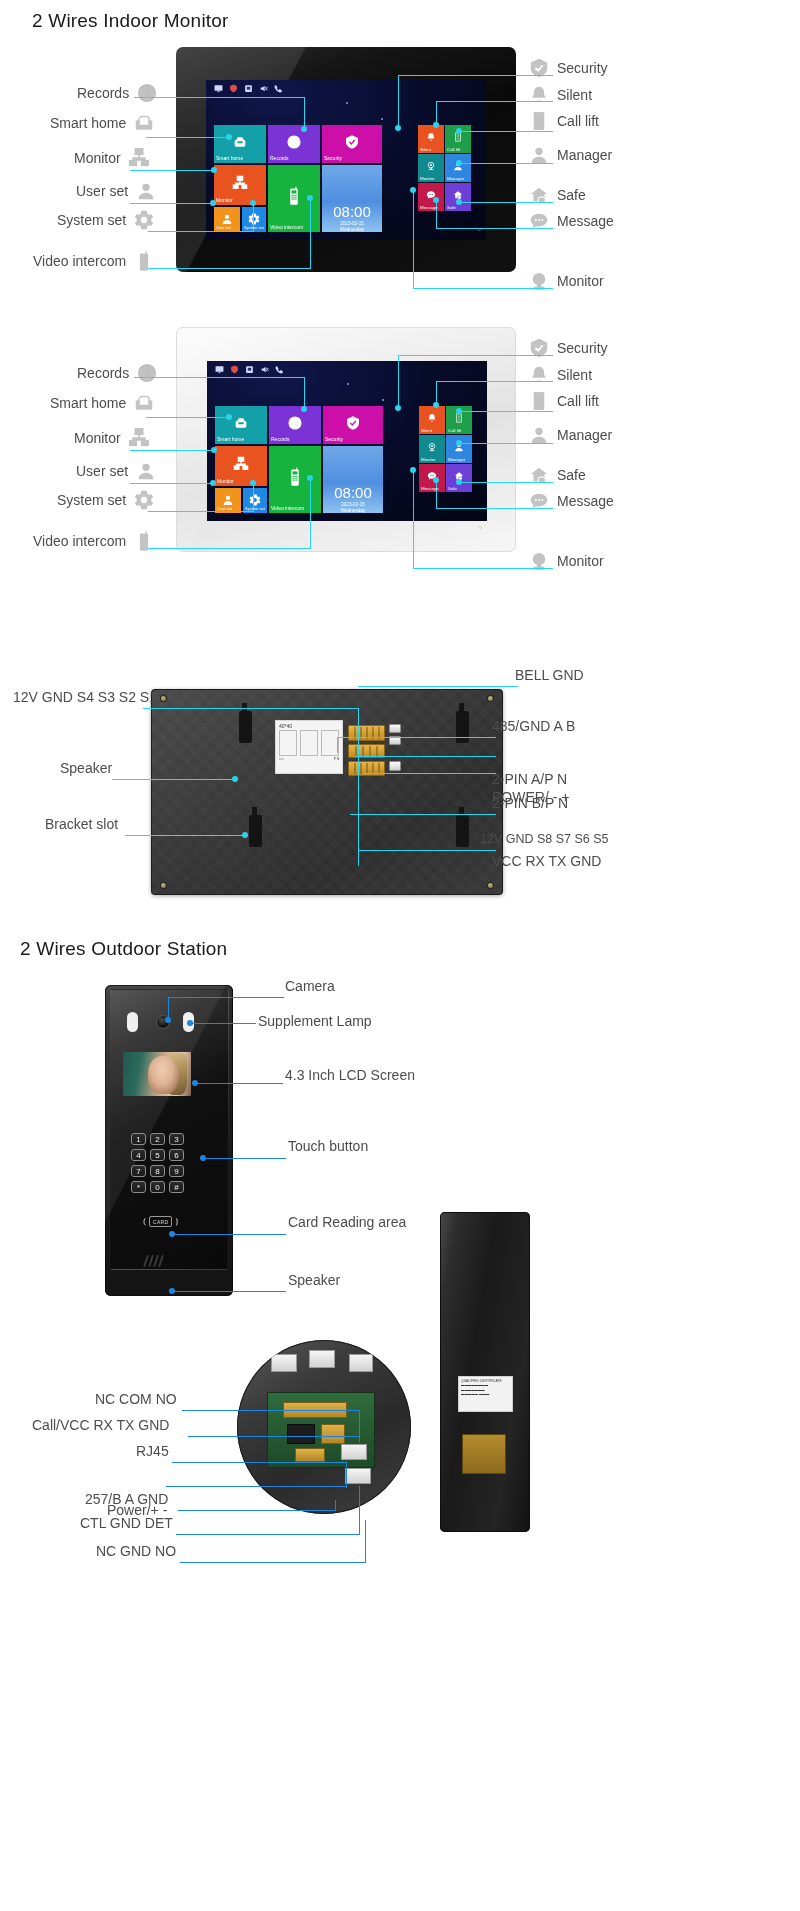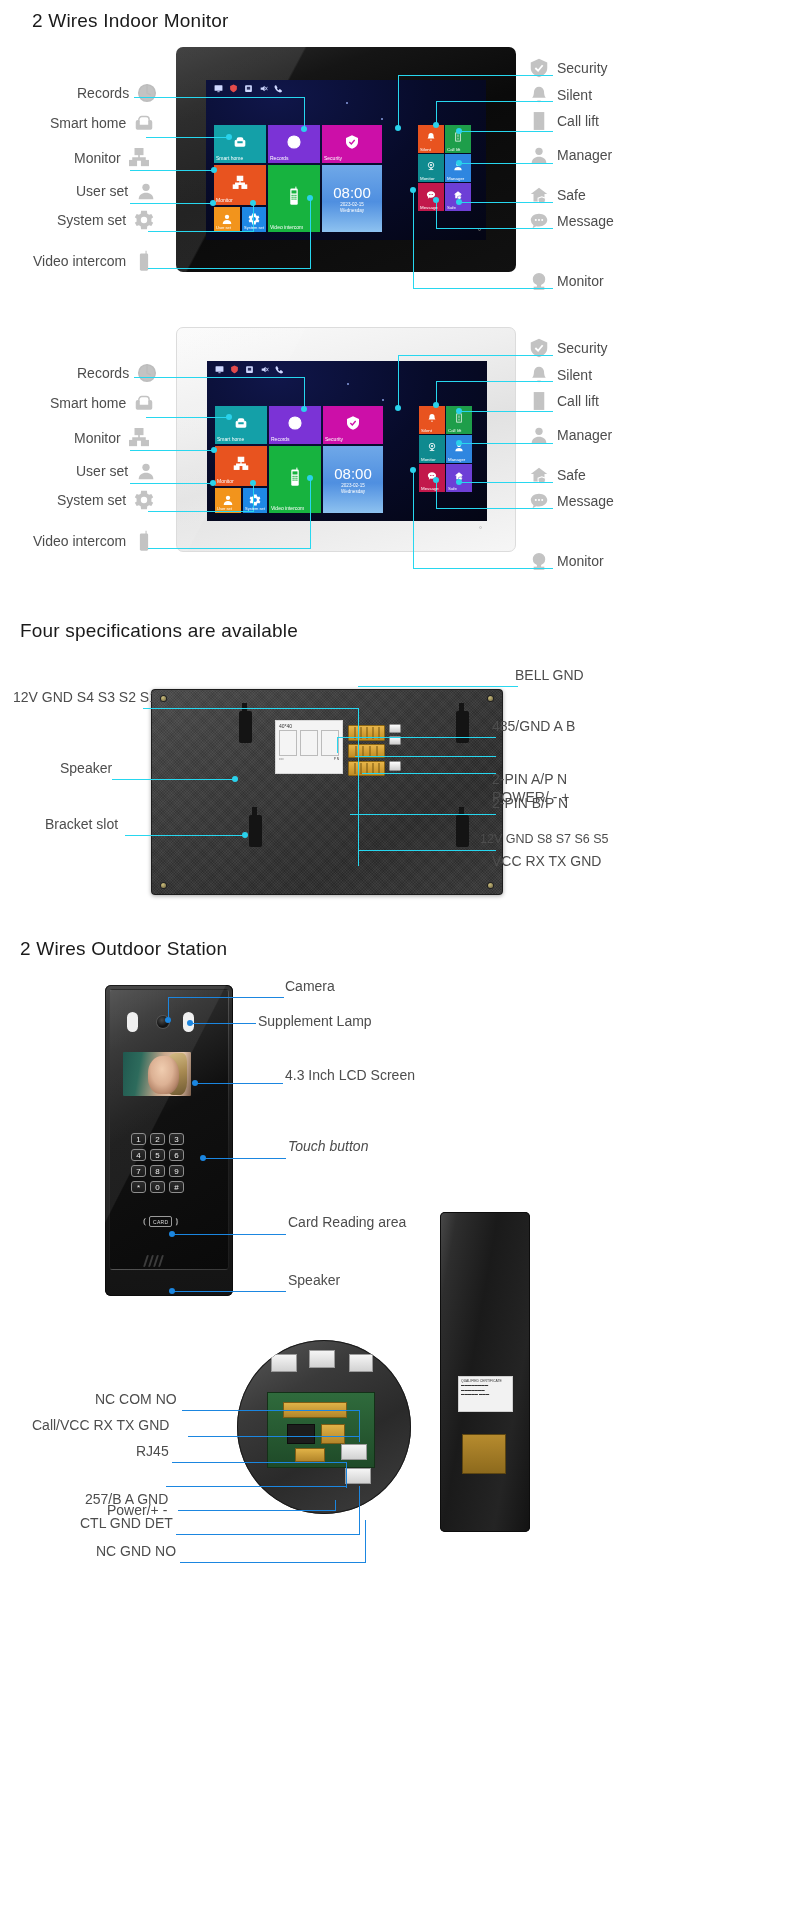--- a/index.html
+++ b/index.html
@@ -87,21 +87,21 @@
     position: absolute; left: 50%; top: 46%;
     transform: translate(-50%,-50%);
     fill: #ffffff;
   }
   .tile .tlabel {
     position: relative; z-index: 2;
     color: #fff; font-size: 5px; line-height: 1;
     padding: 0 0 2px 2px; white-space: nowrap;
   }
   .tile.clock {
-    justify-content: center; align-items: center;
+    align-items: center;
     background: linear-gradient(180deg,#6fa8e8 0%,#4f8fe0 55%,#8ec2f0 100%);
   }
   .clock .t1 { font-size: 15px; color: #fff; line-height: 1; }
   .clock .t2 { font-size: 4.6px; color: #fff; margin-top: 2px; }
   .clock .t3 { font-size: 4.6px; color: #fff; margin-top: 1px; }
 
   .side-tiles { position: absolute; display: grid; gap: 1px; }
   .stile {
     position: relative; display: flex; flex-direction: column; justify-content: flex-end;
   }
@@ -828,21 +828,20 @@
         <circle cx="12" cy="10" r="2" fill="#c3c3c3"></circle>
         <rect x="10.5" y="16" width="3" height="3" fill="#c3c3c3"></rect>
         <rect x="7" y="19" width="10" height="1.8" fill="#c3c3c3"></rect>
       </svg>
     <span class="txt">Monitor</span>
   </div>
   <div class="line-h" style="left:413px; top:568px; width:140px;"></div>
   <div class="line-v" style="left:413px; top:470px; height:99px;"></div>
   <div class="dot" style="left:410px; top:467px;"></div>
 
-  <div class="section-title" style="left:20px; top:620px;">Four specifications are available</div>
 
   <div class="backpanel" style="left:151px; top:689px; width:352px; height:206px;">
     <div class="bp-screw" style="left:10px; top:7px;"></div>
     <div class="bp-screw" style="right:10px; top:7px;"></div>
     <div class="bp-screw" style="left:10px; bottom:7px;"></div>
     <div class="bp-screw" style="right:10px; bottom:7px;"></div>
 
     <div class="bp-slot" style="left:88px; top:22px; width:13px; height:32px;"></div>
     <div class="bp-slot" style="left:305px; top:22px; width:13px; height:32px;"></div>
     <div class="bp-slot" style="left:98px; top:126px; width:13px; height:32px;"></div>
@@ -998,21 +997,21 @@
   <div class="dot blue" style="left:165px; top:1017px;"></div>
 
   <div class="label" style="left:258px; top:1014px;">Supplement Lamp</div>
   <div class="line-h blue" style="left:190px; top:1023px; width:66px;"></div>
   <div class="dot blue" style="left:187px; top:1020px;"></div>
 
   <div class="label" style="left:285px; top:1068px;">4.3 Inch LCD Screen</div>
   <div class="line-h blue" style="left:195px; top:1083px; width:88px;"></div>
   <div class="dot blue" style="left:192px; top:1080px;"></div>
 
-  <div class="label" style="left:288px; top:1139px;font-style:italic;">Touch button</div>
+  <div class="label" style="left:288px; top:1139px;">Touch button</div>
   <div class="line-h blue" style="left:203px; top:1158px; width:83px;"></div>
   <div class="dot blue" style="left:200px; top:1155px;"></div>
 
   <div class="label" style="left:288px; top:1215px;">Card Reading area</div>
   <div class="line-h blue" style="left:172px; top:1234px; width:114px;"></div>
   <div class="dot blue" style="left:169px; top:1231px;"></div>
 
   <div class="label" style="left:288px; top:1273px;">Speaker</div>
   <div class="line-h blue" style="left:172px; top:1291px; width:114px;"></div>
   <div class="dot blue" style="left:169px; top:1288px;"></div>

